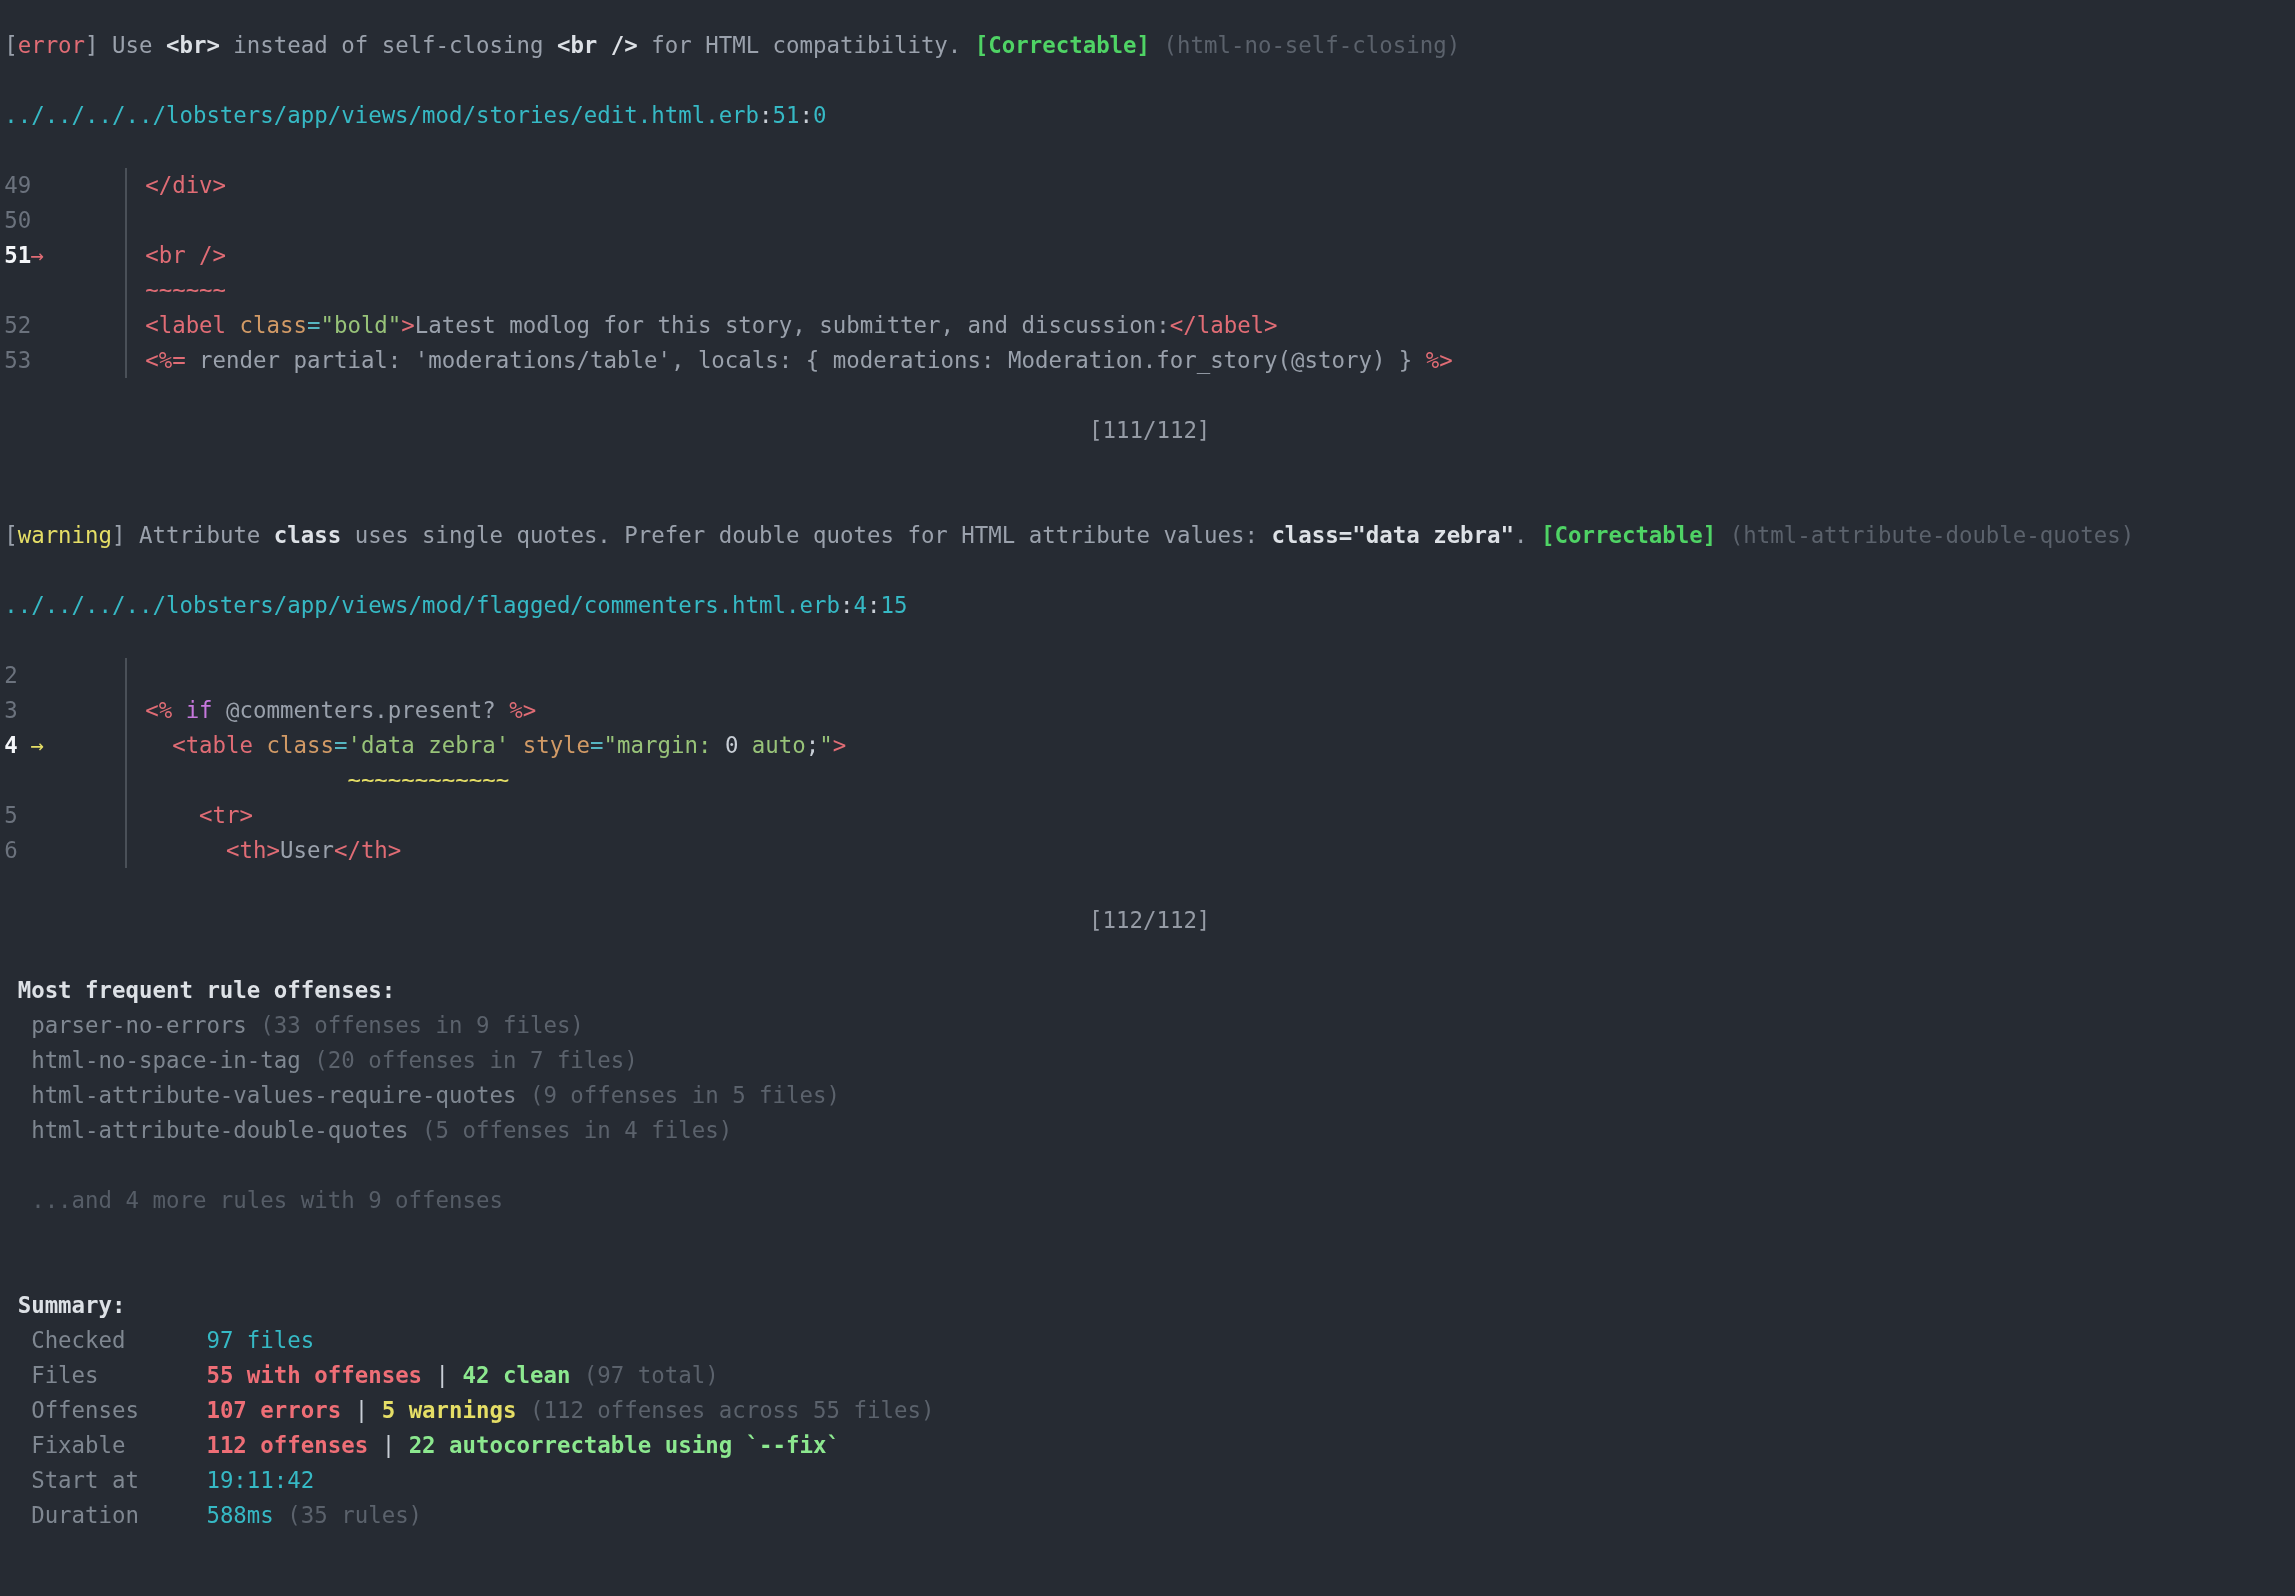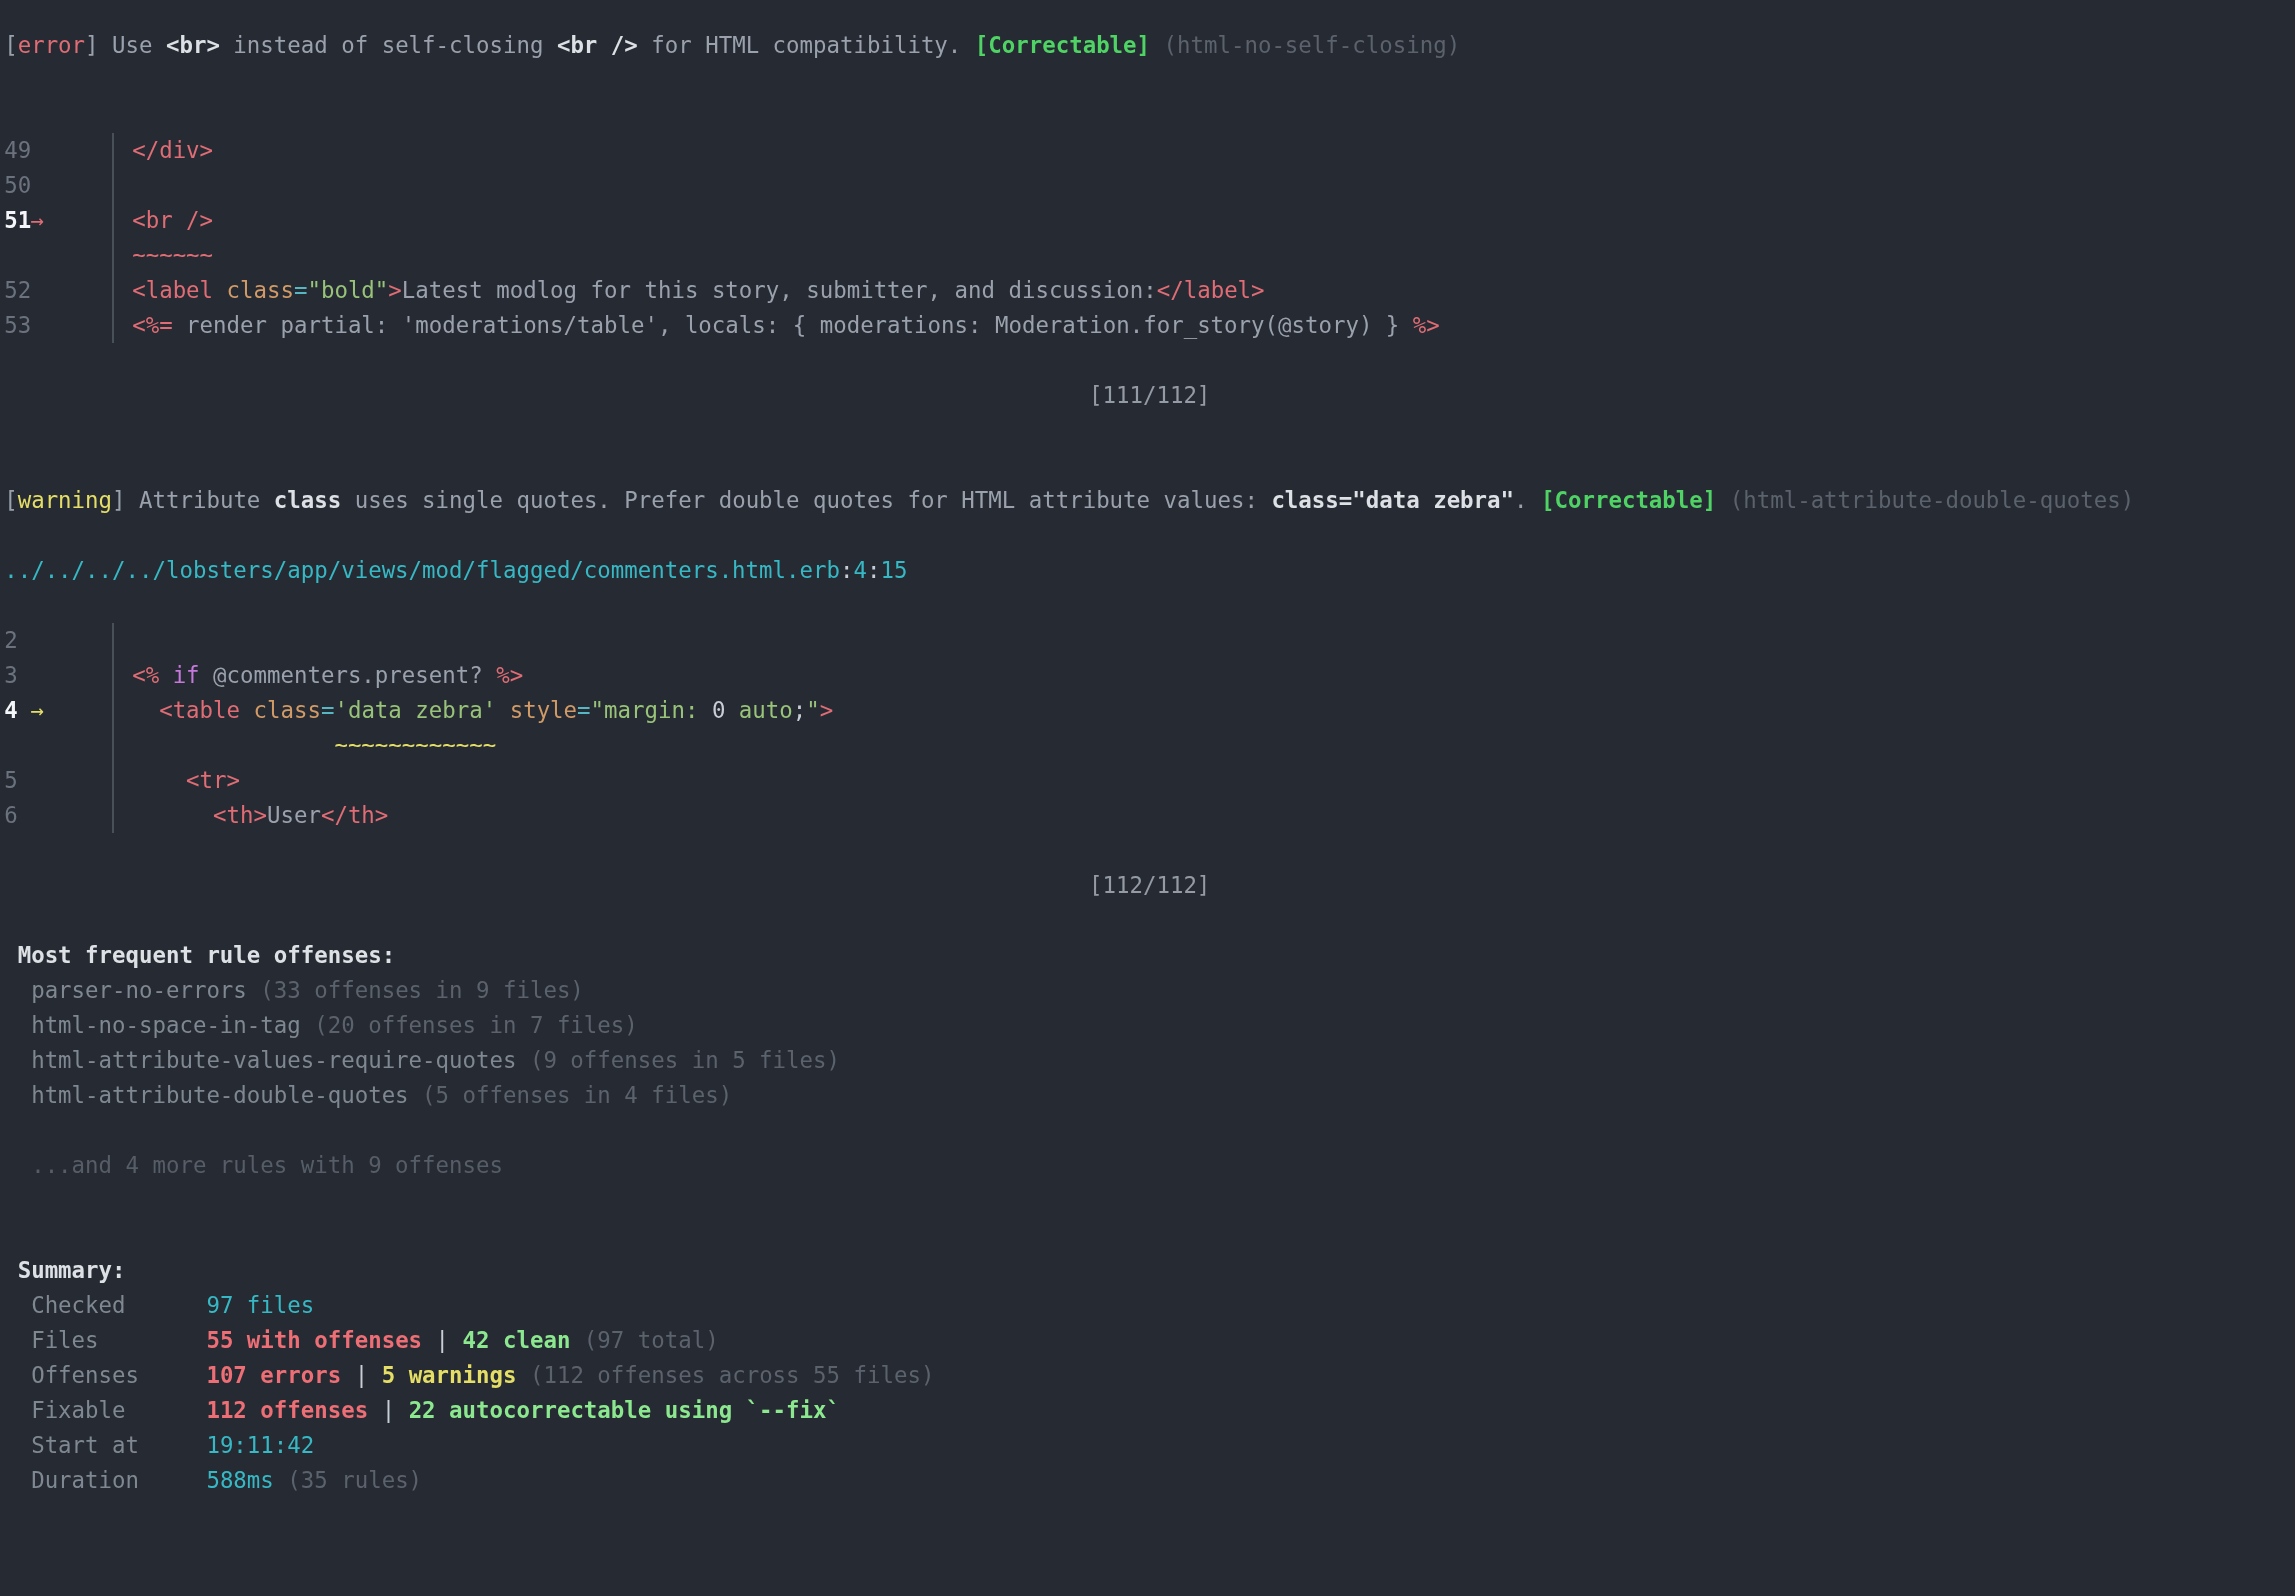--- a/index.html
+++ b/index.html
@@ -28,34 +28,35 @@
   .c-orange{color:var(--orange);}
   .c-purple{color:var(--purple);}
   .c-cyan{color:var(--cyan);}
   .c-cyan2{color:var(--cyan2);}
   
   .coderow{display:flex;}
   .gutter{width:98px;flex:0 0 98px;color:var(--num);}
   .num{display:inline-block;}
   .numhl{color:#f4f6f9;font-weight:bold;}
   .arrow{position:absolute;left:26px;top:0;}
-  .codecol{flex:1 1 auto;margin-left:10px;border-left:2.1px solid var(--bar);padding-left:18px;min-height:35px;}
+  .codecol{flex:1 1 auto;margin-left:23px;border-left:2.1px solid var(--bar);padding-left:18px;min-height:35px;}
   
   .sep{display:flex;align-items:center;flex-direction:column;}
   .sepline{height:2.1px;background:var(--sepline);}
   .sepline.grow{flex:1 1 auto;}
   .sepline.short{flex:0 0 68px;margin-right:24.6px;}
   .seplabel{color:var(--seplabel);padding:0 17px;}
 </style>
 </head>
 <body>
 
 <div id="terminal">
     <div class="row textrow"><span class="c-gray">[</span><span class="c-red">error</span><span class="c-gray">] </span><span class="c-gray">Use </span><span class="c-white b">&lt;br&gt;</span><span class="c-gray"> instead of self-closing </span><span class="c-white b">&lt;br /&gt;</span><span class="c-gray"> for HTML compatibility. </span><span class="c-bgreen b">[Correctable]</span><span class="c-dim"> (html-no-self-closing)</span></div>
     <div class="row blank"></div>
+    <div class="row textrow"><span class="c-cyan">../../../../lobsters/app/views/mod/stories/edit.html.erb</span><span class="c-lgray">:</span><span class="c-cyan">51</span><span class="c-lgray">:</span><span class="c-cyan">0</span></div>
     <div class="row blank"></div>
     <div class="row coderow"><span class="gutter"><span class="num">49</span></span><span class="codecol"><span class="c-red">&lt;/div&gt;</span></span></div>
     <div class="row coderow"><span class="gutter"><span class="num">50</span></span><span class="codecol"></span></div>
     <div class="row coderow"><span class="arrow c-red">→</span><span class="gutter"><span class="num numhl">51</span></span><span class="codecol"><span class="c-red">&lt;br /&gt;</span></span></div>
     <div class="row coderow"><span class="gutter"><span class="num"></span></span><span class="codecol"><span class="c-red">~~~~~~</span></span></div>
     <div class="row coderow"><span class="gutter"><span class="num">52</span></span><span class="codecol"><span class="c-red">&lt;label</span><span class="c-orange"> class</span><span class="c-cyan2">=</span><span class="c-green">"bold"</span><span class="c-red">&gt;</span><span class="c-gray">Latest modlog for this story, submitter, and discussion:</span><span class="c-red">&lt;/label&gt;</span></span></div>
     <div class="row coderow"><span class="gutter"><span class="num">53</span></span><span class="codecol"><span class="c-red">&lt;%=</span><span class="c-gray"> render partial: 'moderations/table', locals: { moderations: Moderation.for_story(@story) } </span><span class="c-red">%&gt;</span></span></div>
     <div class="row blank"></div>
     <div class="row sep"><span class="sepline grow"></span><span class="seplabel">[111/112]</span><span class="sepline short"></span></div>
     <div class="row blank"></div>

